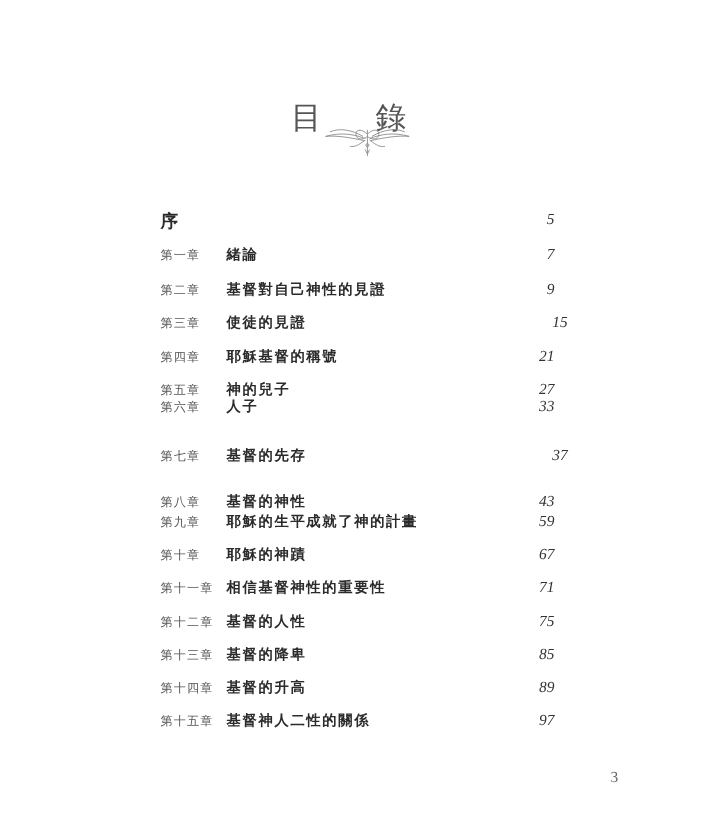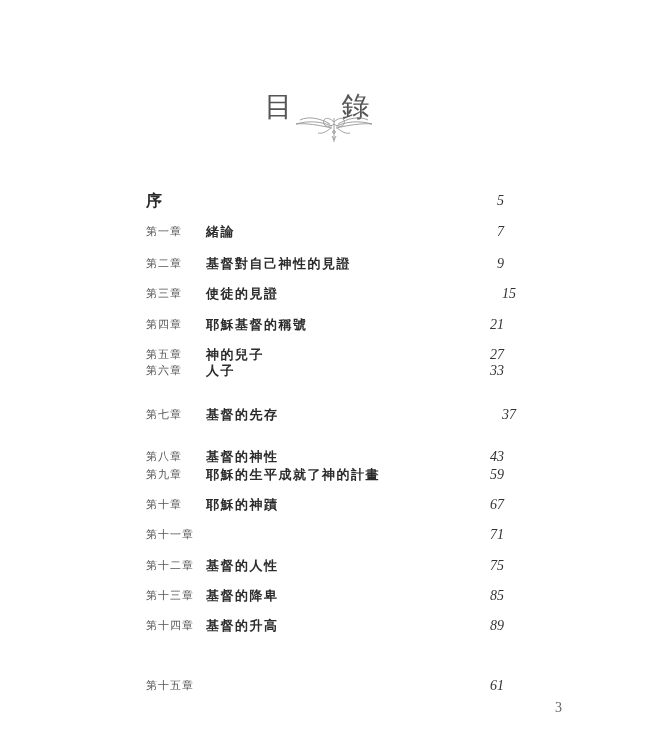--- a/index.html
+++ b/index.html
@@ -105,36 +105,38 @@
     <span class="name">耶穌的生平成就了神的計畫</span>
     <span class="page">59</span>
   </div>
   <div class="row" style="top:495px;text-decoration:underline;">
     <span class="chap">第十章</span>
     <span class="name">耶穌的神蹟</span>
     <span class="page">67</span>
   </div>
   <div class="row" style="top:525px;">
     <span class="chap">第十一章</span>
+    <span class="name">相信基督神性的重要性</span>
     <span class="page">71</span>
   </div>
   <div class="row" style="top:556px;">
     <span class="chap">第十二章</span>
     <span class="name">基督的人性</span>
     <span class="page">75</span>
   </div>
   <div class="row" style="top:586px;">
     <span class="chap">第十三章</span>
     <span class="name">基督的降卑</span>
     <span class="page">85</span>
   </div>
   <div class="row" style="top:616px;">
     <span class="chap">第十四章</span>
     <span class="name">基督的升高</span>
     <span class="page">89</span>
   </div>
-  <div class="row" style="top:676px;text-decoration:underline;">
+  <div class="row" style="top:646px;text-decoration:underline;">
     <span class="chap">第十五章</span>
-    <span class="page">61</span>
+    <span class="name">基督神人二性的關係</span>
+    <span class="page">97</span>
   </div>
 </div>
 
 <div class="folio">3</div>
 
 </body></html>

